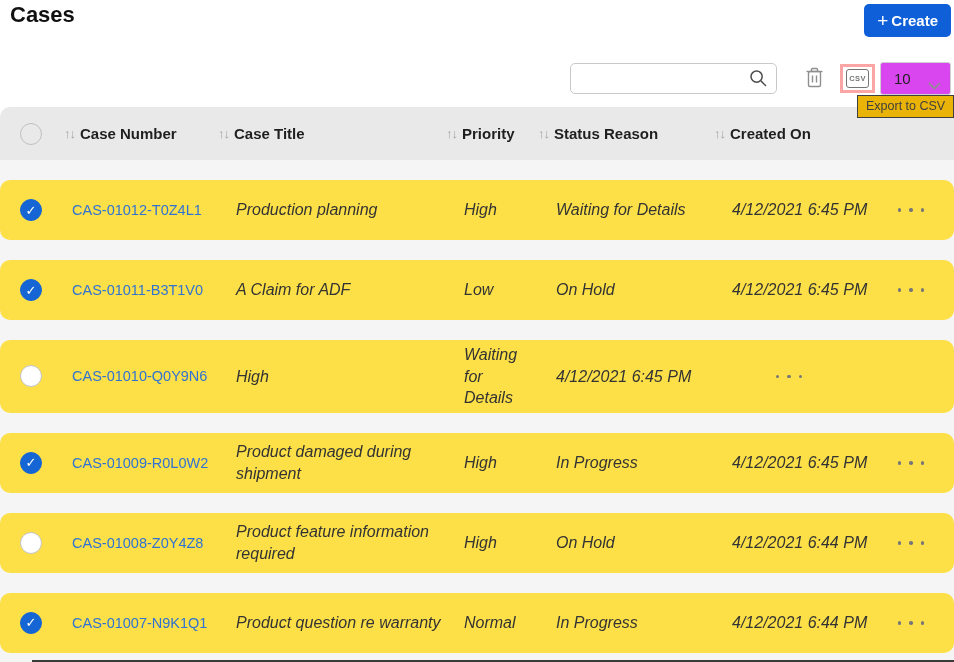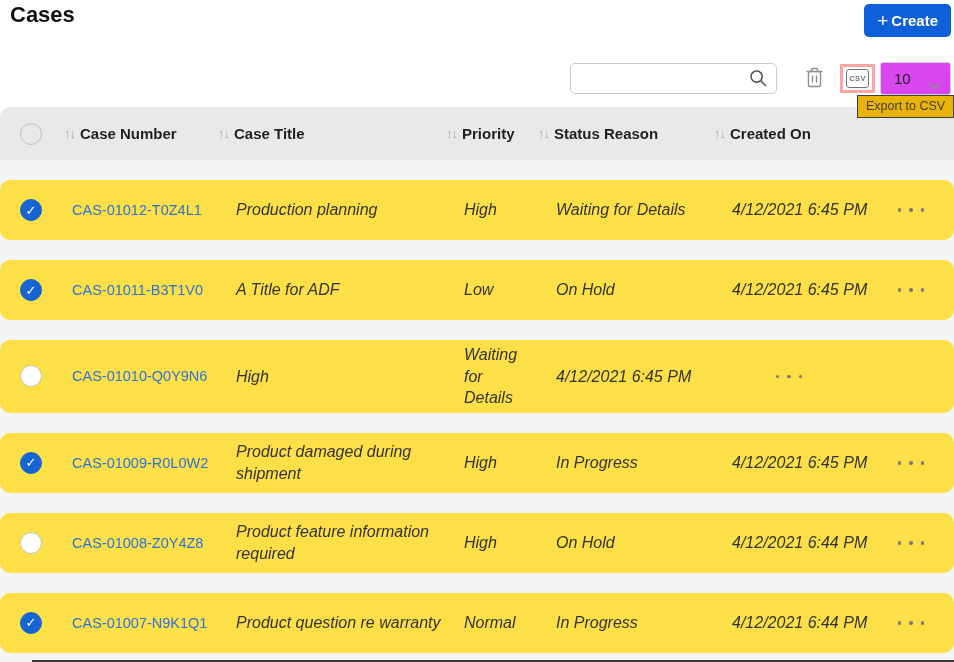--- a/index.html
+++ b/index.html
@@ -160,21 +160,21 @@
       <span class="dot"></span>
       <span class="dot"></span>
     </button>
   </div>
 
   <div class="row-card grid">
     <div class="cb-wrap">
       <span class="cb checked"></span>
     </div>
     <a class="case-link">CAS-01011-B3T1V0</a>
-    <div class="cell">A Title for ADF</div>
+    <div class="cell">A Claim for ADF</div>
     <div class="cell">Low</div>
     <div class="cell">On Hold</div>
     <div class="cell">4/12/2021 6:45 PM</div>
     <button class="row-menu">
       <span class="dot"></span>
       <span class="dot"></span>
       <span class="dot"></span>
     </button>
   </div>
 

